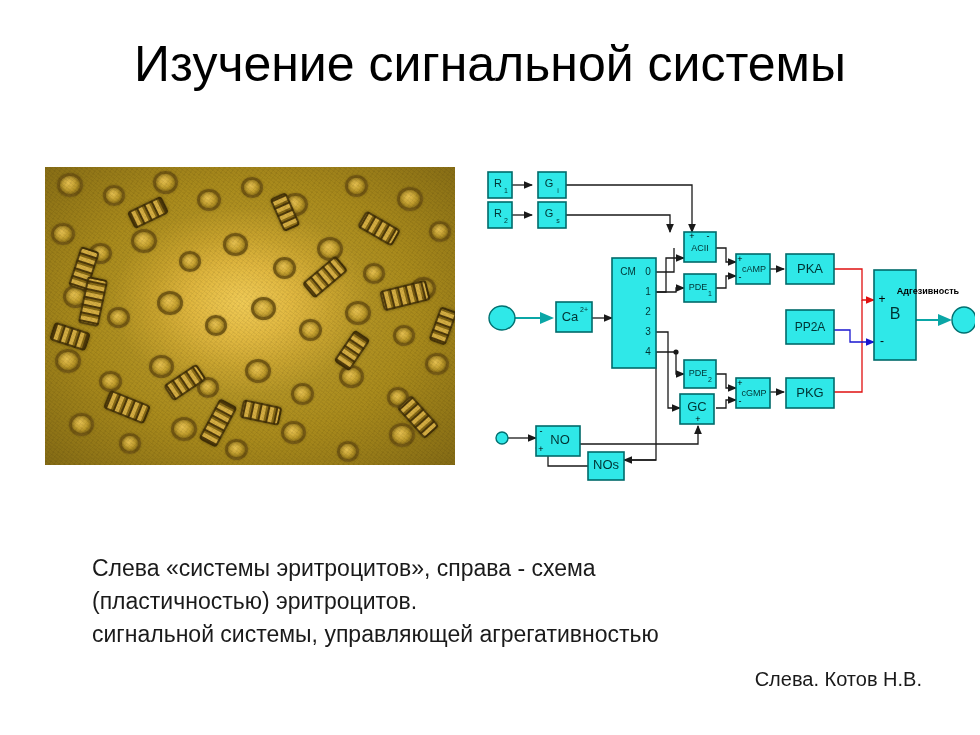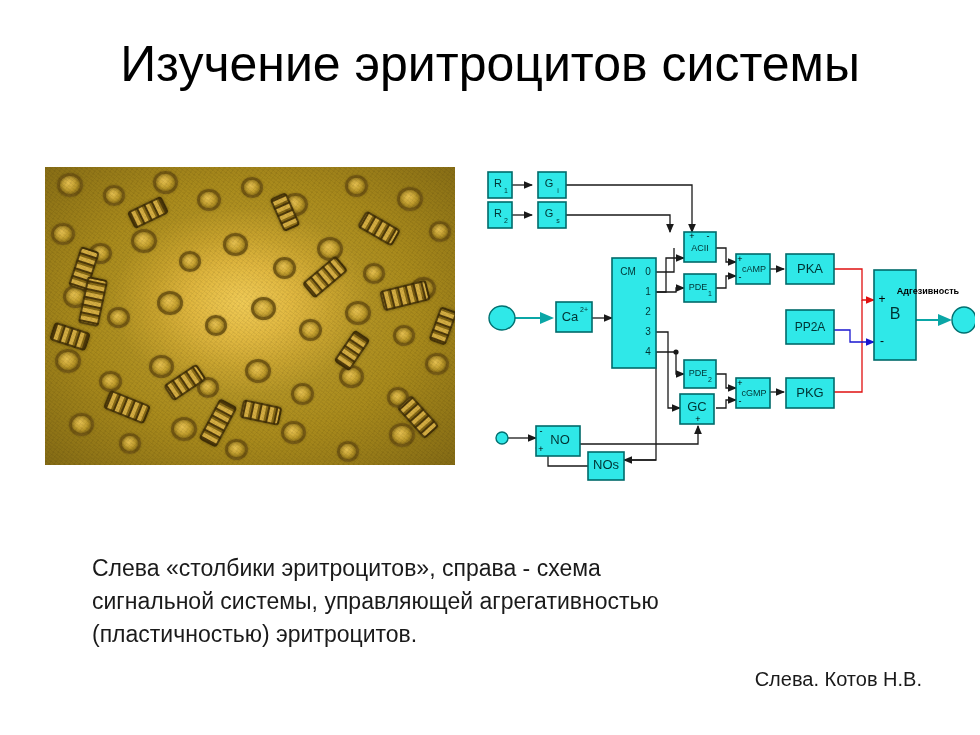--- a/index.html
+++ b/index.html
@@ -143,21 +143,21 @@
     right: 58px;
     top: 668px;
     font-size: 20px;
     color: #1a1a1a;
     white-space: nowrap;
   }
 </style>
 </head>
 <body>
 
-<div id="slide-title">Изучение эритроцитов системы</div>
+<div id="slide-title">Изучение сигнальной системы</div>
 
 <div id="micrograph">
   <div class="vig"></div>
 
   <div class="cell" style="left:12px;  top:6px;   width:26px; height:24px;"></div>
   <div class="cell" style="left:58px;  top:18px;  width:22px; height:21px;"></div>
   <div class="cell" style="left:108px; top:4px;   width:25px; height:23px;"></div>
   <div class="cell" style="left:152px; top:22px;  width:24px; height:22px;"></div>
   <div class="cell" style="left:196px; top:10px;  width:22px; height:21px;"></div>
   <div class="cell" style="left:238px; top:26px;  width:25px; height:23px;"></div>
@@ -369,18 +369,18 @@
   <text class="blkTxt" x="425" y="155" style="font-size:16px">B</text>
   <text class="sign" x="412" y="140" style="font-size:12px">+</text>
   <text class="sign" x="412" y="182" style="font-size:12px">-</text>
 
   <text class="outLbl" x="458" y="134">Адгезивность</text>
   <ellipse class="node" cx="494" cy="160" rx="12" ry="13"></ellipse>
 </svg>
 </div>
 
 <div id="caption">
-  <div>Слева «столбики эритроцитов», справа - схема</div>
+  <div>Слева «системы эритроцитов», справа - схема</div>
+  <div>(пластичностью) эритроцитов.</div>
   <div>сигнальной системы, управляющей агрегативностью</div>
-  <div>(пластичностью) эритроцитов.</div>
 </div>
 
 <div id="attribution">Слева. Котов Н.В.</div>
 
 </body></html>

